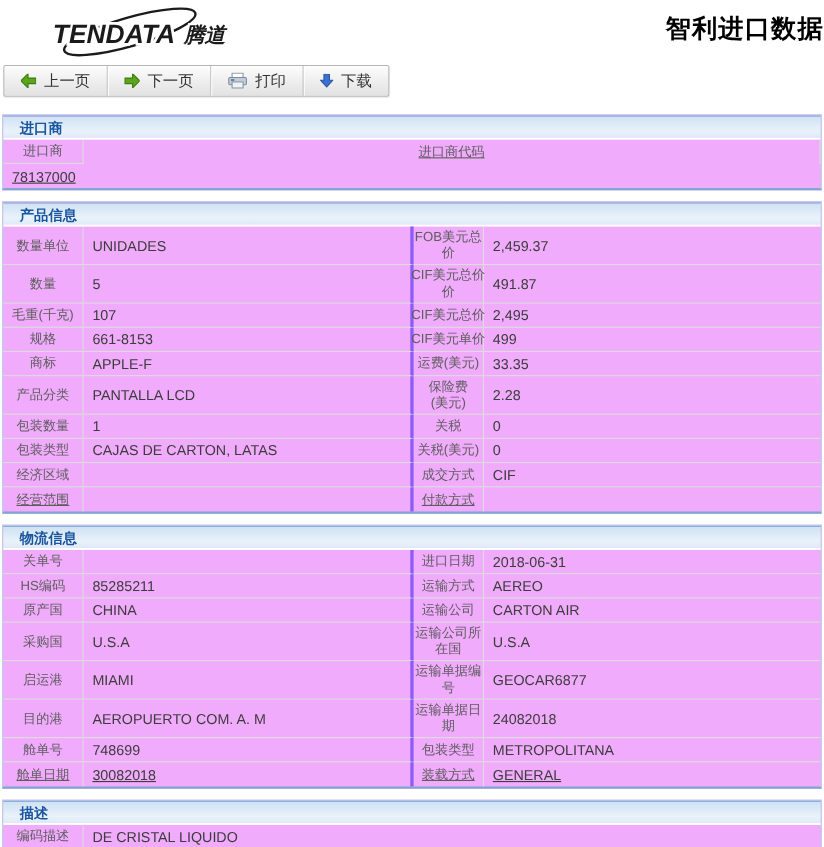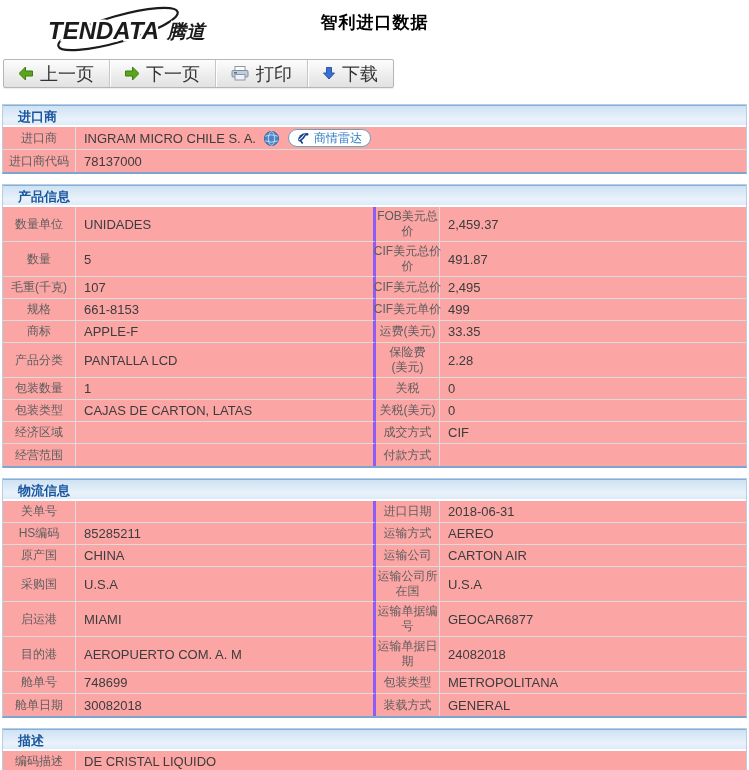--- a/index.html
+++ b/index.html
@@ -6,43 +6,43 @@
   html,body { background:#fff; }
   body {
     width:749px; height:770px; overflow:hidden;
     font-family:"Liberation Sans","DejaVu Sans",sans-serif;
     color:#3c3c3c; position:relative;
   }
   
   .top { position:relative; height:56px; }
   .logo { position:absolute; left:6px; top:4px; cursor:pointer;margin-left:40px; }
   .page-title {
-    position:absolute; left:0; right:0; top:11px; text-align:center;
-    font-size:17px; font-weight:bold; color:#000;
+    position:absolute; left:0; right:0; top:11px; text-align:right;
+    font-size:23px; font-weight:bold; color:#000;
     font-family:"Liberation Serif","DejaVu Serif",serif; letter-spacing:1px;
   }
   
   .toolbar {
     display:inline-flex; margin:3px 0 0 3px; height:29px;
     border:1px solid #b6b6b6; border-radius:2px;
     background:linear-gradient(#fdfdfd,#ececec 60%,#e2e2e2);
     box-shadow:0 1px 1px rgba(0,0,0,.08);
   }
   .tb-btn {
     display:inline-flex; align-items:center; gap:7px;
     padding:0 15px; border:none; background:transparent;
     border-right:1px solid #c6c6c6; box-shadow:1px 0 0 #fff;
-    font-size:18px; color:#333; cursor:pointer;
+    font-size:14px; color:#333; cursor:pointer;
     font-family:inherit; height:100%;
   }
   .tb-btn:last-child { border-right:none; box-shadow:none; }
   .tb-btn .ico { display:inline-flex; align-items:center; }
   
   .content { margin:16px 2px 0 2px; }
-  .section { border:1px solid #b4cfe7; border-bottom:2px solid #7ca6d0; margin-bottom:10px; background:#fca5a5; }
+  .section { border:1px solid #b4cfe7; border-bottom:2px solid #7ca6d0; margin-bottom:10px; background:#f0abfc; }
   .section-header {
     height:22px; line-height:21px; padding-left:15px;
     font-size:13px; font-weight:bold; color:#1a56a0;
     background:linear-gradient(#cfe2f3,#e9f2fa 70%,#ddebf7);
     border-top:1px solid #86afd8; border-bottom:2px solid #ffffff;
   }
   .grid { display:grid; }
   .grid.cols2 { grid-template-columns:73px 1fr; }
   .grid.cols4 { grid-template-columns:73px 300px 64px 1fr; }
   .cell {
@@ -50,21 +50,21 @@
     border-bottom:1px solid #dcdcdc;
   }
   .cell.label {
     justify-content:center; text-align:center;
     color:#5d5d5d; font-size:12px; line-height:15px;
     border-right:1px solid #dcdcdc;
     white-space:pre-line; word-break:keep-all; padding:2px 0;
   }
   .cell.value { color:#3c3c3c; font-size:13px; padding:2px 8px; gap:5px; }
   .cell.value.mid { border-right:3px solid #8b5cf6; }
-  .cell.last { border-bottom:none; }
+  .cell.last { border-bottom:none;text-decoration:underline; }
   
   .globe { display:inline-flex; margin-left:3px; cursor:pointer; }
   .radar-badge {
     display:inline-flex; align-items:center; gap:4px;
     height:18px; padding:0 8px; margin-left:4px;
     border:1px solid #6fa0b4; border-radius:10px;
     color:#2e7cc3; font-size:12px; background:#fff; cursor:pointer;
   }
 </style>
 </head>
@@ -119,43 +119,20 @@
     </span>
     <span>下载</span>
   </button>
 </div>
 
 <div class="content">
   <section class="section">
     <div class="section-header">进口商</div>
     <div class="grid cols2">
         <div class="cell label"><span>进口商</span></div>
-        <div class="cell value">
-          <span>INGRAM MICRO CHILE S. A.</span>
-          <span class="globe">
-            <svg width="15" height="15" viewBox="0 0 15 15">
-              <circle cx="7.5" cy="7.5" r="7" fill="#4a86c8" stroke="#2f62a0"></circle>
-              <ellipse cx="7.5" cy="7.5" rx="3.1" ry="6.8" fill="none" stroke="#bcd8ef" stroke-width="1"></ellipse>
-              <path d="M1.2 5.2 Q7.5 2.4 13.8 5.2 M1.2 9.8 Q7.5 12.6 13.8 9.8" fill="none" stroke="#bcd8ef" stroke-width="1"></path>
-            </svg>
-          </span>
-          <span class="radar-badge">
-            <span style="display: inline-flex;">
-              <svg width="13" height="12" viewBox="0 0 13 12">
-                <g fill="#123a8f">
-                  <path d="M1 8.5 A8 8 0 0 1 8.5 1 L5 4.5 Z"></path>
-                  <path d="M1 8.5 Q4.8 8.2 8.5 1 L9.5 2 Q6.5 9 2 9.5 Z"></path>
-                  <circle cx="10" cy="2.3" r="1.4"></circle>
-                  <rect x="3.6" y="7.6" width="1.6" height="4.2" transform="rotate(-35 4.4 9.7)"></rect>
-                </g>
-              </svg>
-            </span>
-            <span>商情雷达</span>
-          </span>
-        </div>
         <div class="cell label last"><span>进口商代码</span></div>
         <div class="cell value last">
           <span>78137000</span>
         </div>
       </div>
   </section>
 
   <section class="section">
     <div class="section-header">产品信息</div>
     <div class="grid cols4">

